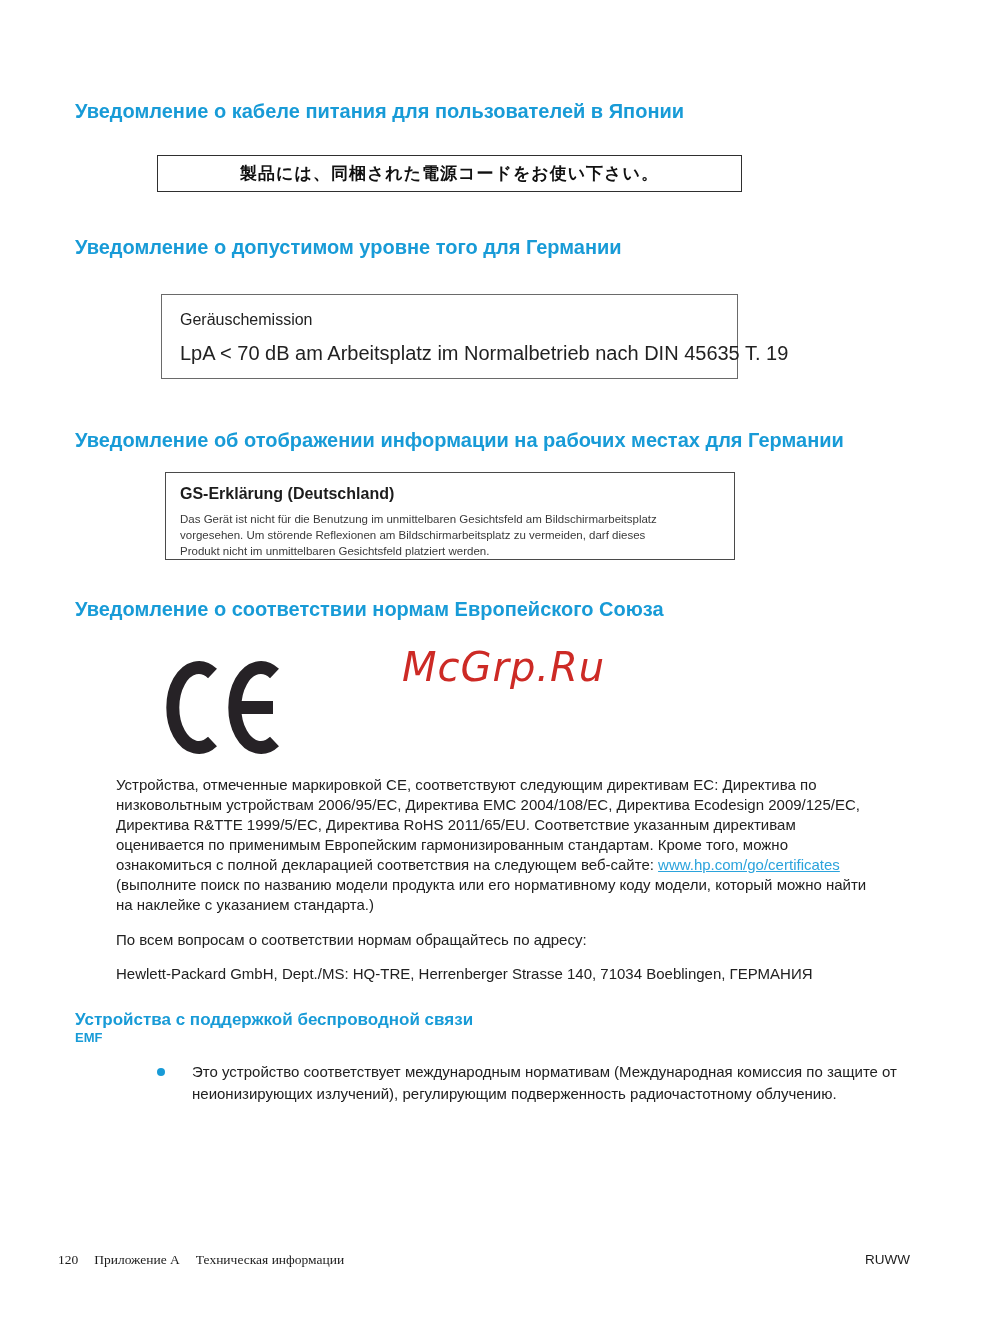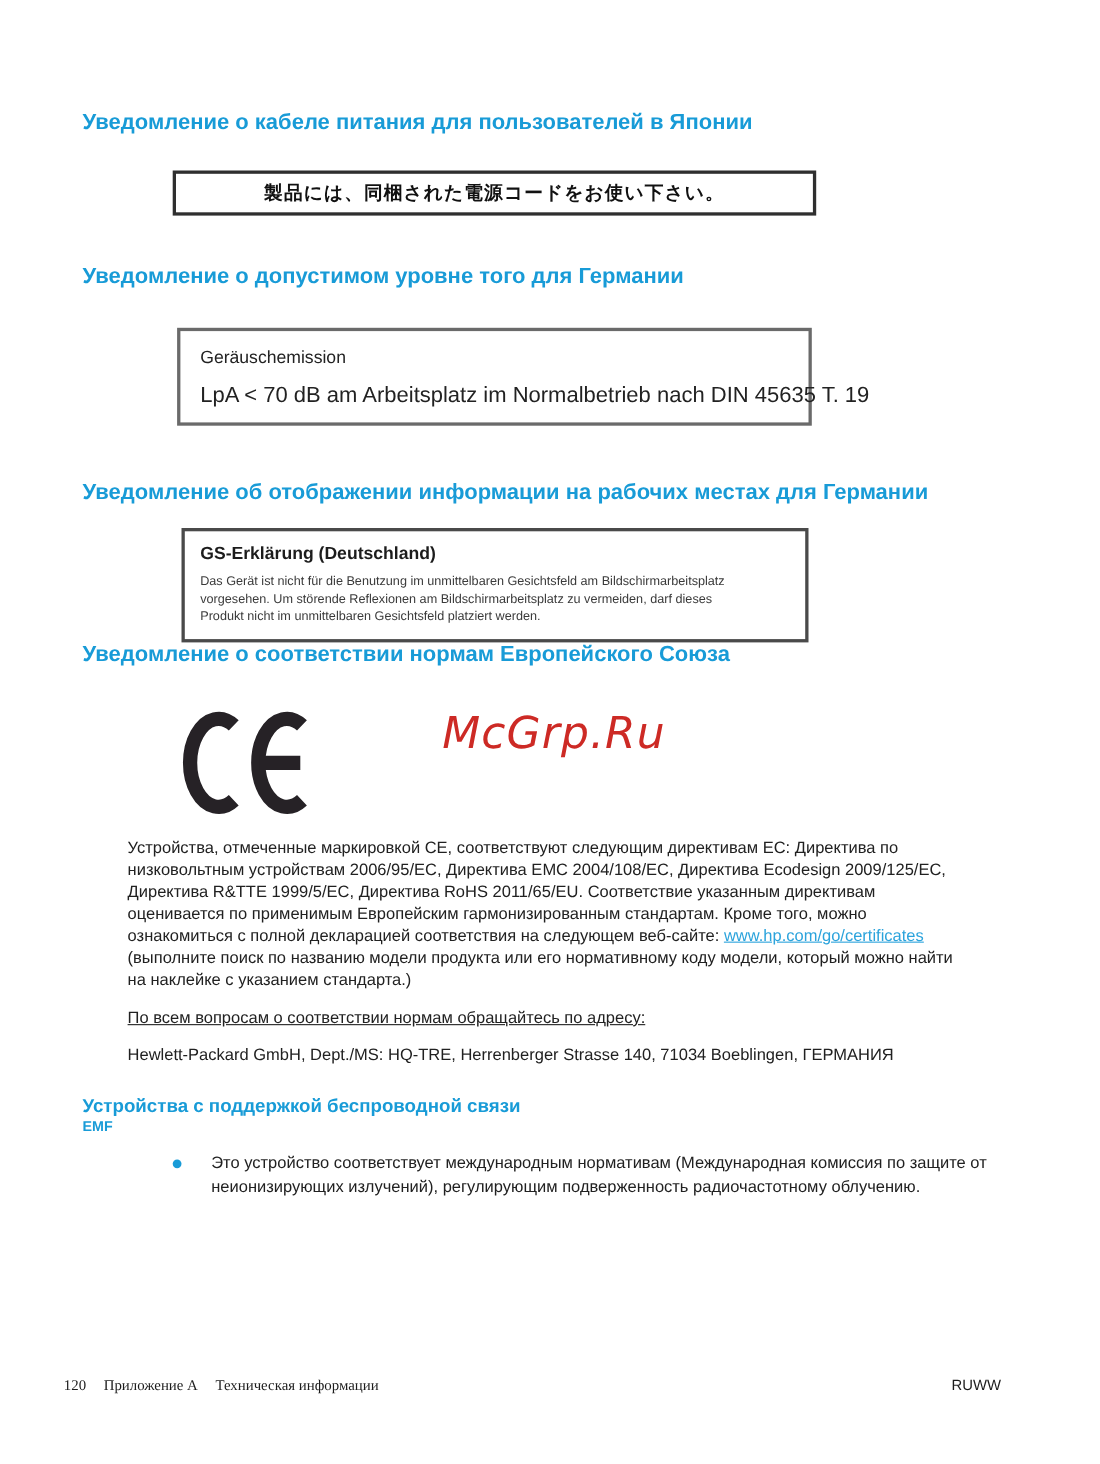--- a/index.html
+++ b/index.html
@@ -17,26 +17,26 @@
   .sec-heading {
     margin: 0 75px 0 75px;
     font-size: 20px;
     line-height: 23px;
     font-weight: bold;
     color: #189bd7;
   }
   .h-japan    { margin-top: 100px; }
   .h-noise    { margin-top: 44px; }
   .h-display  { margin-top: 50px; }
-  .h-eu       { }
+  .h-eu       { margin-top: 38px; }
   .h-wireless { margin-top: 26px; font-size: 17px; line-height: 20px; }
   .h-emf      { font-size: 13px; line-height: 15px; }
 
   .notice-box {
-    border: 3px solid #84cc16;
+    border: 1px solid #84cc16;
     background: #fff;
   }
   .jp-box {
     margin: 32px 0 0 157px;
     width: 585px;
     padding: 4px 10px;
     text-align: center;
     border-color: #2f2f2f;
   }
   .jp-line {
@@ -51,21 +51,21 @@
     margin: 35px 0 0 161px;
     width: 577px;
     padding: 13px 18px;
     border-color: #6a6a6a;
   }
   .noise-title { font-size: 16px; line-height: 24px; color: #222; }
   .noise-body  { font-size: 20px; line-height: 24px; color: #222; margin-top: 9px; white-space: nowrap; }
   .gs-box {
     margin: 20px 0 0 165px;
     width: 570px;
-    padding: 10px 14px 12px 14px;
+    padding: 10px 14px 0 14px;
     border-color: #4a4a4a;
   }
   .gs-title { font-size: 16px; line-height: 22px; font-weight: bold; color: #1c1c1c; }
   .gs-body  { margin-top: 6px; font-size: 11.5px; line-height: 16px; color: #3a3a3a; width: 505px; }
 
   .watermark {
     position: absolute;
     left: 402px;
     top: 644px;
     font-family: "DejaVu Sans", sans-serif;
@@ -81,21 +81,21 @@
   }
 
   .body-para {
     margin: 0 0 0 116px;
     width: 752px;
     font-size: 15px;
     line-height: 20px;
     color: #212121;
   }
   .para-eu   { margin-top: 20px; }
-  .para-addr-intro { margin-top: 15px; text-decoration: underline; }
+  .para-addr-intro { margin-top: 15px; }
   .para-addr { margin-top: 14px; }
   .link {
     color: #2ba3dc;
     text-decoration: underline;
     cursor: pointer;
   }
 
   .bullet-list {
     margin: 16px 0 0 155px;
     width: 760px;

